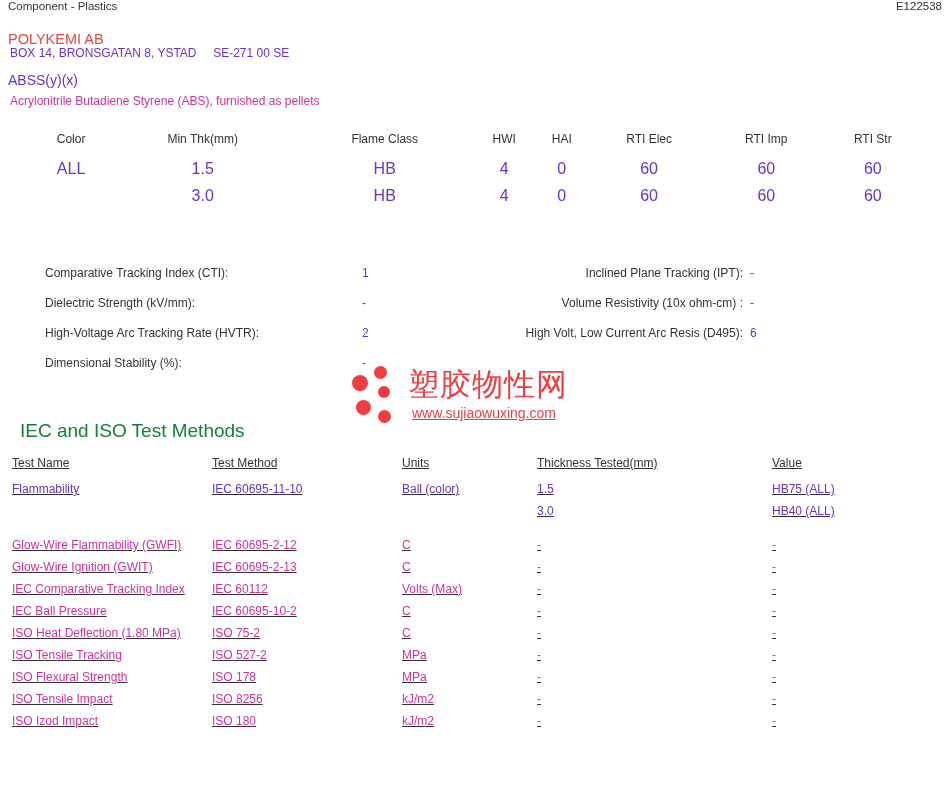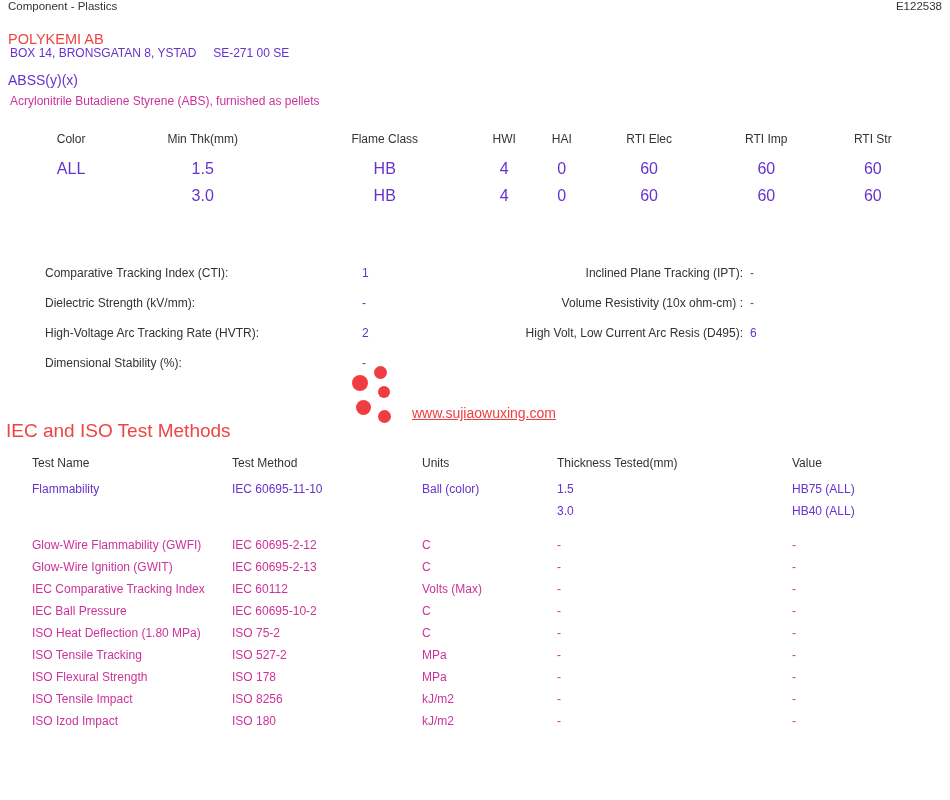--- a/index.html
+++ b/index.html
@@ -167,32 +167,33 @@
     position: absolute;
     left: 60px;
     top: 39px;
     font-size: 14px;
     color: #ef3d42;
     text-decoration: underline;
   }
   
   .section-title {
     position: absolute;
-    left: 6px;
+    left: 20px;
     top: 420px;
     font-size: 19px;
-    color: #ef4444;
+    color: #15803d;
   }
   
   .methods {
     position: absolute;
     top: 456px;
-    left: 32px;
+    left: 12px;
     width: 905px;
     border-collapse: collapse;
+    text-decoration: underline;
   }
   .methods th {
     font-size: 12px;
     font-weight: normal;
     color: #333333;
     text-align: left;
     padding: 0 0 12px 0;
   }
   .methods td {
     font-size: 12px;
@@ -287,20 +288,21 @@
   </div>
 
   <div class="watermark">
     <div class="wm-dots">
       <div class="wm-dot" style="left:22px; top:0px;  width:13px; height:13px;"></div>
       <div class="wm-dot" style="left:0px;  top:9px;  width:16px; height:16px;"></div>
       <div class="wm-dot" style="left:26px; top:20px; width:12px; height:12px;"></div>
       <div class="wm-dot" style="left:4px;  top:34px; width:15px; height:15px;"></div>
       <div class="wm-dot" style="left:26px; top:44px; width:13px; height:13px;"></div>
     </div>
+    <div class="wm-text">塑胶物性网</div>
     <div class="wm-url">www.sujiaowuxing.com</div>
   </div>
 
   <div class="section-title">IEC and ISO Test Methods</div>
 
   <table class="methods">
     <thead>
       <tr>
         <th class="col-name">Test Name</th>
         <th class="col-meth">Test Method</th>

